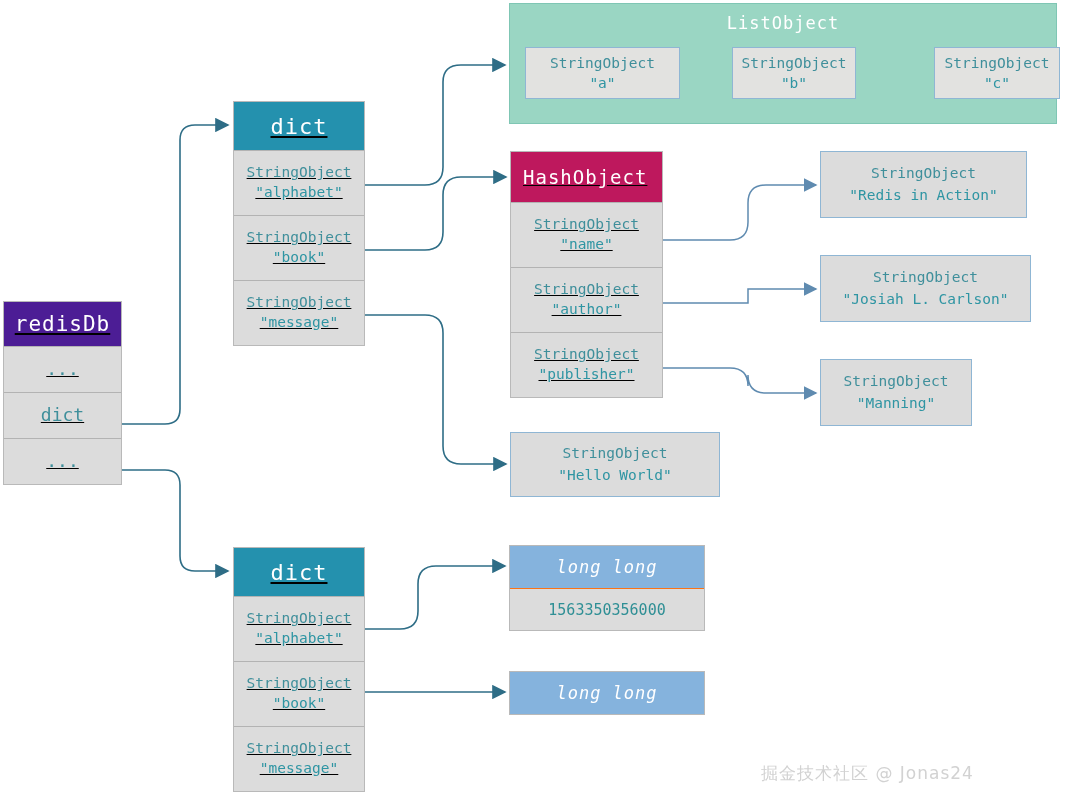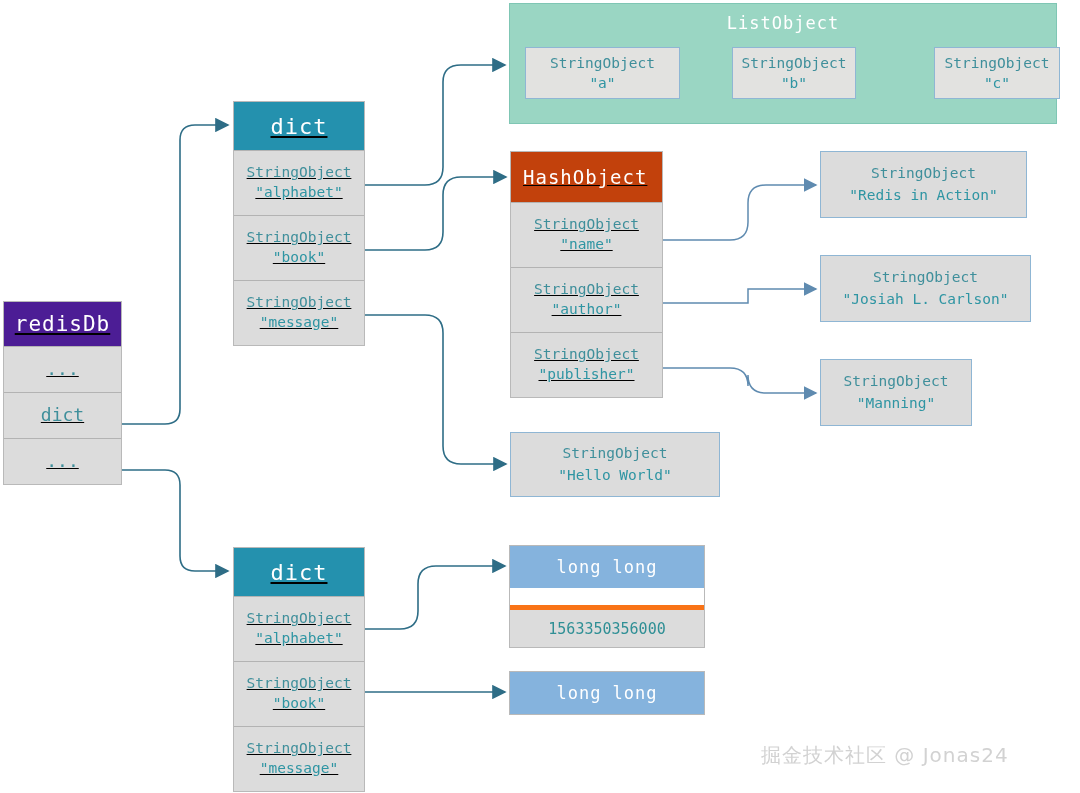--- a/index.html
+++ b/index.html
@@ -105,21 +105,21 @@
     line-height: 1.4;
   }
   .sobox .l1 { color: #3f8f9b; font-size: 14.5px; }
   .sobox .l2 { color: #2f95a3; font-size: 14.5px; }
   #lo-a { left: 15px; top: 43px; width: 155px; height: 52px; }
   #lo-b { left: 222px; top: 43px; width: 124px; height: 52px; }
   #lo-c { left: 424px; top: 43px; width: 126px; height: 52px; }
 
   
   #hashobject { left: 510px; top: 151px; width: 153px; }
-  #hashobject .hdr { background: #c2410c; font-size: 19px; height: 50px; }
+  #hashobject .hdr { background: #be185d; font-size: 19px; height: 50px; }
   #hashobject .row { height: 65px; font-size: 14.5px; }
 
   
   .valbox {
     position: absolute;
     box-sizing: border-box;
     background: #dcdcdc;
     border: 1px solid #8fb6d4;
     display: flex;
     flex-direction: column;
@@ -129,41 +129,40 @@
   }
   .valbox .l1 { color: #3f8f9b; font-size: 14.5px; }
   .valbox .l2 { color: #2f95a3; font-size: 14.5px; }
   #so-title  { left: 820px; top: 151px; width: 207px; height: 67px; }
   #so-author { left: 820px; top: 255px; width: 211px; height: 67px; }
   #so-pub    { left: 820px; top: 359px; width: 152px; height: 67px; }
   #so-hello  { left: 510px; top: 432px; width: 210px; height: 65px; }
 
   
   .llbox { position: absolute; box-sizing: border-box; border: 1px solid #b9b9b9; }
-  .llbox .hdr { background: #85b3dd; font-size: 17px; height: 42px; }
+  .llbox .hdr { background: #85b3dd; font-size: 17px; height: 42px; font-style: italic; }
   .llbox .val {
     box-sizing: border-box;
     background: #dcdcdc;
     height: 42px;
     display: flex;
     align-items: center;
     justify-content: center;
     color: #2f8f95;
     font-size: 15px;
-    border-top: 5px solid #f97316;
-    margin-top: 17px;
+    border-top: 1px solid #f97316;
   }
   #ll-1 { left: 509px; top: 545px; width: 196px; }
   #ll-2 { left: 509px; top: 671px; width: 196px; }
 
   #watermark {
     position: absolute;
-    left: 761px; top: 742px;
+    left: 761px; top: 762px;
     color: #d2d2d2;
-    font-size: 20px;
+    font-size: 17px;
     font-family: "DejaVu Sans", "Liberation Sans", sans-serif;
     letter-spacing: 1px;
     white-space: nowrap;
   }
 </style>
 </head>
 <body>
 
 <div id="canvas">
 

